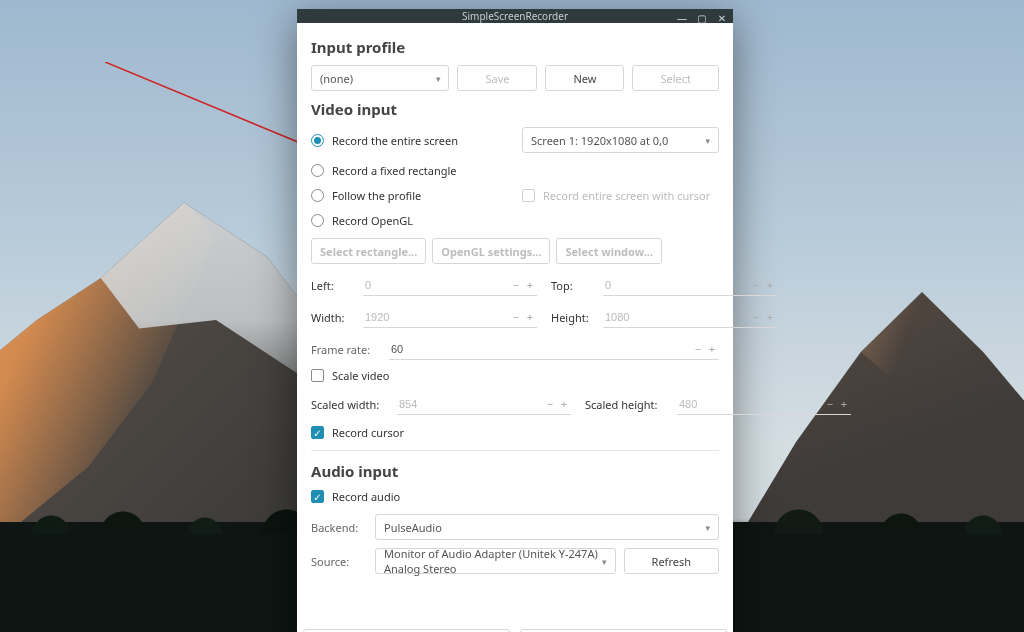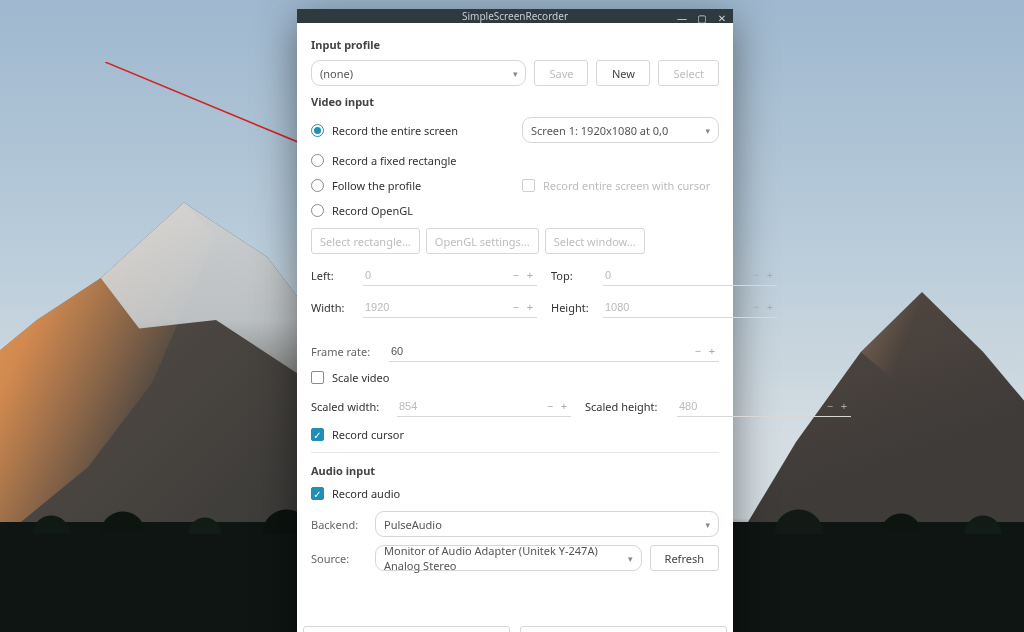--- a/index.html
+++ b/index.html
@@ -68,32 +68,32 @@
     font-size:11px; color:#333;
   }
   .titlebar {
     height:14px; background:#2f3a3f; color:#c6ccce;
     display:flex; align-items:center; justify-content:center;
     font-size:10px; position:relative;
   }
   .titlebar .controls { position:absolute; right:4px; top:2px; display:flex; gap:6px; }
   .titlebar .controls span { width:14px; height:14px; display:flex; align-items:center; justify-content:center; color:#cfd4d6; font-size:10px; cursor:pointer; }
   .body { padding:10px 14px 10px 14px; }
-  .section-title { font-weight:700; color:#444; margin:4px 0 8px 0; font-size:11px; }
+  .section-title { font-weight:700; color:#444; margin:4px 0 8px 0; font-size:15px; }
   .row { display:flex; align-items:center; gap:8px; margin-bottom:8px; }
   .row .label { color:#666; min-width:44px; }
   
   .select {
-    flex:1; height:26px; border:1px solid #d6d6d6; border-radius:9px;
+    flex:1; height:26px; border:1px solid #d6d6d6; border-radius:3px;
     display:flex; align-items:center; justify-content:space-between;
     padding:0 8px; color:#555; background:#fff; cursor:pointer;
   }
   .select .chev { color:#888; font-size:9px; }
   .btn {
-    height:26px; min-width:54px; padding:0 14px; border:1px solid #d6d6d6;
+    height:26px; min-width:54px; padding:0 27px; border:1px solid #d6d6d6;
     border-radius:3px; background:#fff; color:#444; display:flex;
     align-items:center; justify-content:center; cursor:pointer;
   }
   .btn.disabled { color:#bdbdbd; cursor:default; }
   
   .radio-row { display:flex; align-items:center; gap:8px; margin-bottom:10px; }
   .radio {
     width:13px; height:13px; border:1.5px solid #8a8a8a; border-radius:50%;
     display:flex; align-items:center; justify-content:center; cursor:pointer; background:#fff;
   }
@@ -117,21 +117,21 @@
   .spin.disabled input { color:#bbb; }
   .spin input {
     flex:1; border:none; outline:none; font-size:11px; color:#555;
     padding:0 2px; background:transparent;
   }
   .spin .pm { color:#aaa; width:14px; text-align:center; cursor:pointer; user-select:none; }
   .hr { height:1px; background:#e6e6e6; margin:6px 0 10px 0; }
   .two-col { display:flex; gap:14px; }
   .two-col > .col { flex:1; display:flex; align-items:center; gap:8px; }
   .col .label, .col .label-r { min-width:44px; }
-  .btn-row { display:flex; gap:6px; margin:4px 0 10px 0; }
+  .btn-row { display:flex; gap:6px; margin:4px 0 10px 0;font-weight:bold; }
   .btn-row .btn { flex:0 0 auto; padding:0 8px; }
   .footer {
     display:flex; gap:10px; padding:0 6px 8px 6px;margin-top:37px;
   }
   .footer .btn { flex:1; height:28px; }
 </style>
 </head>
 <body>
 
 <div class="bg"></div>
@@ -237,21 +237,21 @@
       <div class="col">
         <span class="label-r">Top:</span>
         <div class="spin disabled">
           <input value="0" style="">
           <span class="pm">−</span>
           <span class="pm">+</span>
         </div>
       </div>
     </div>
 
-    <div class="two-col" style="margin-bottom:22px;align-items:flex-end;">
+    <div class="two-col" style="margin-bottom:10px;align-items:flex-end;">
       <div class="col">
         <span class="label">Width:</span>
         <div class="spin disabled">
           <input value="1920" style="">
           <span class="pm">−</span>
           <span class="pm">+</span>
         </div>
       </div>
       <div class="col">
         <span class="label-r">Height:</span>

